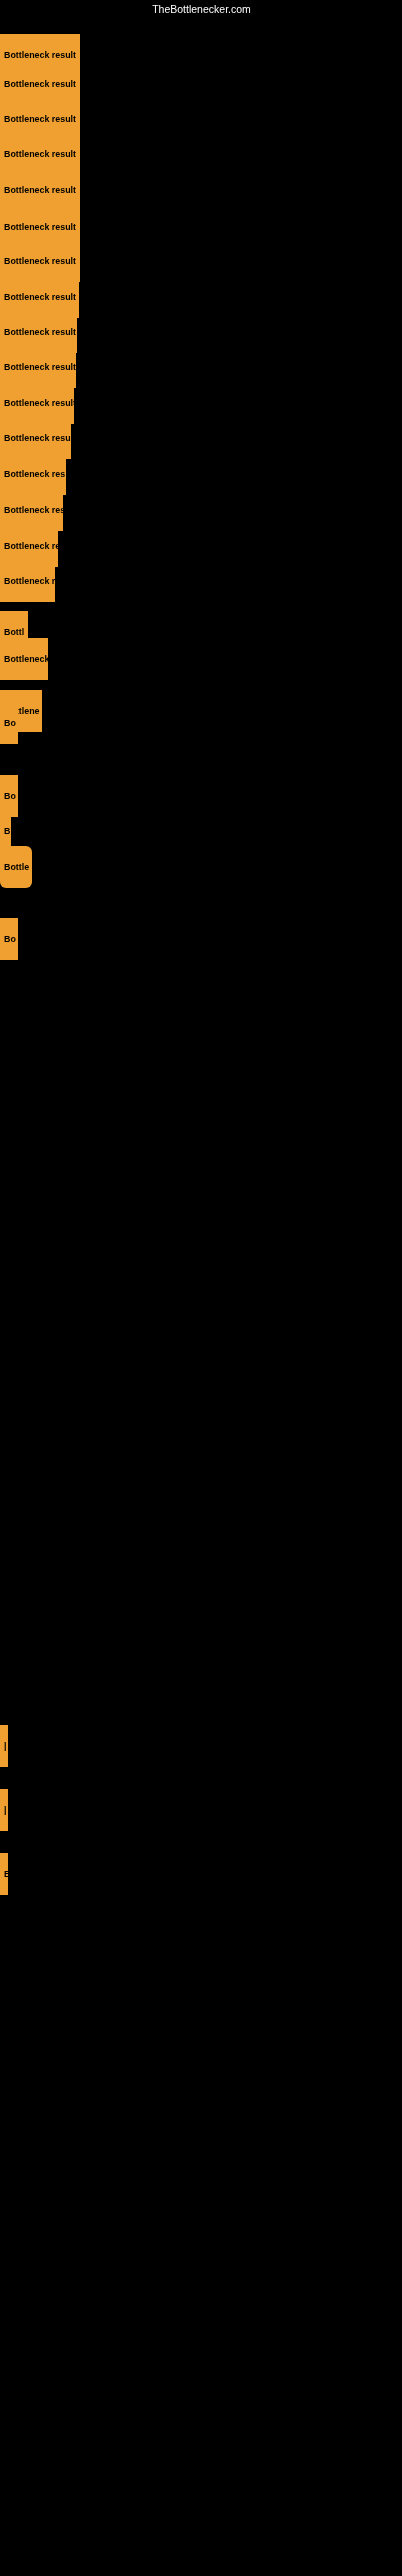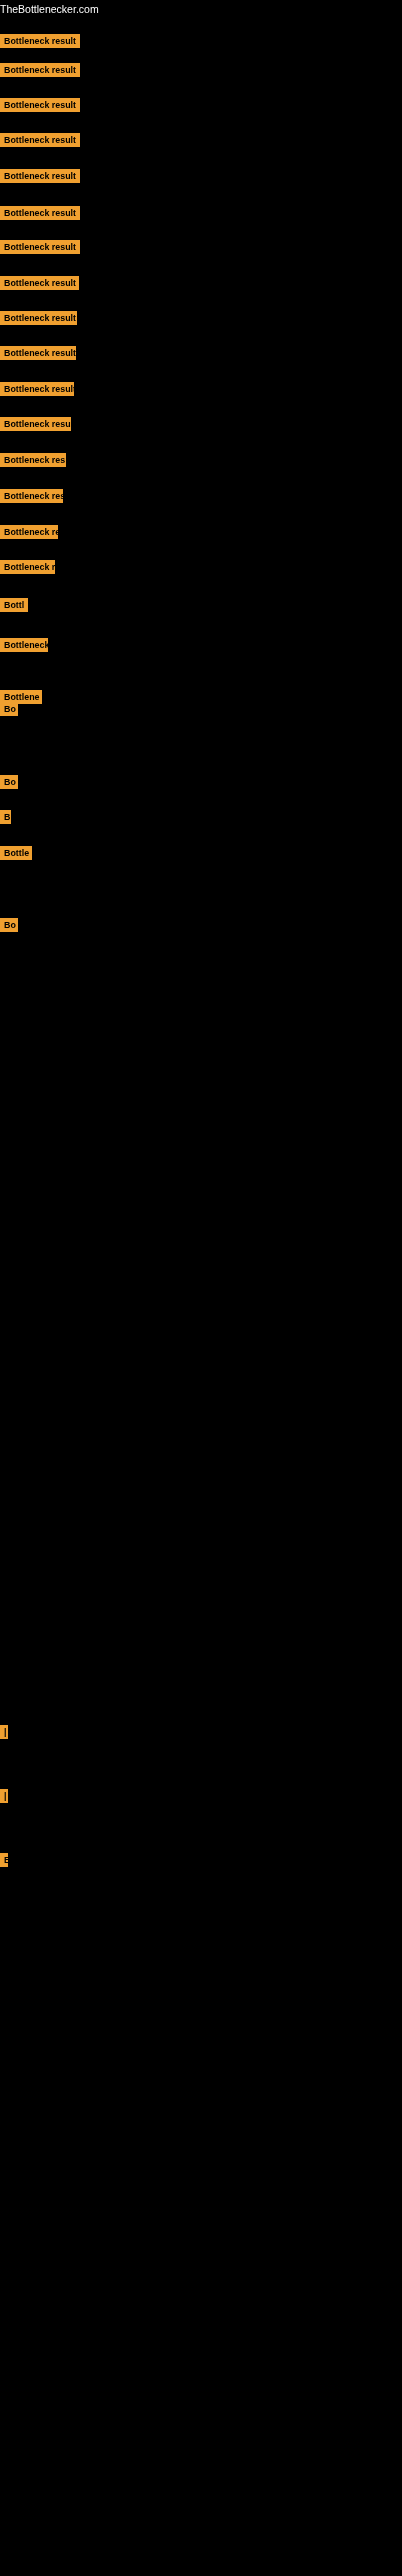--- a/index.html
+++ b/index.html
@@ -8,32 +8,32 @@
       box-sizing: border-box;
     }
     body {
       background-color: #000;
       width: 403px;
       min-height: 2576px;
       font-family: Arial, sans-serif;
       position: relative;
     }
     .site-title {
-      text-align: left;
+      text-align: center;
       color: #fff;
       font-size: 10.5px;
       padding: 3.2px 0;
       background: #000;
     }
     .bottleneck-badge {
       background-color: #f0a030;
       color: #000;
       font-size: 8.9px;
       font-weight: bold;
-      padding: 2px 4px;
+      padding: 16px 4px;
       display: inline-block;
       white-space: nowrap;
       overflow: hidden;
       position: absolute;
       left: 0;
     }
   </style>
 </head>
 <body>
 
@@ -52,24 +52,24 @@
     <div class="bottleneck-badge" style="top: 258px; max-width: 79px;">Bottleneck result</div>
     <div class="bottleneck-badge" style="top: 293px; max-width: 77px;">Bottleneck result</div>
     <div class="bottleneck-badge" style="top: 328px; max-width: 76px;">Bottleneck result</div>
     <div class="bottleneck-badge" style="top: 364px; max-width: 74px;">Bottleneck result</div>
     <div class="bottleneck-badge" style="top: 399px; max-width: 71px;">Bottleneck result</div>
     <div class="bottleneck-badge" style="top: 435px; max-width: 66px;">Bottleneck res</div>
     <div class="bottleneck-badge" style="top: 471px; max-width: 63px;">Bottleneck res</div>
     <div class="bottleneck-badge" style="top: 507px; max-width: 58px;">Bottleneck re</div>
     <div class="bottleneck-badge" style="top: 542px; max-width: 55px;">Bottleneck re</div>
     <div class="bottleneck-badge" style="top: 578px; max-width: 48px; margin-top: 42px;">Bottleneck</div>
-    <div class="bottleneck-badge" style="top: 580px; max-width: 29px;">Bottl</div>
+    <div class="bottleneck-badge" style="top: 593px; max-width: 29px;">Bottl</div>
     <div class="bottleneck-badge" style="top: 649px; max-width: 42px; margin-top: 23px;">Bottlene</div>
     <div class="bottleneck-badge" style="top: 684px; max-width: 17.7px;">Bo</div>
     <div class="bottleneck-badge" style="top: 757px; max-width: 17.7px;">Bo</div>
     <div class="bottleneck-badge" style="top: 792px; max-width: 11.3px;">B</div>
-    <div class="bottleneck-badge" style="top: 828px; max-width: 32px;">Bottle</div>
+    <div class="bottleneck-badge" style="top: 828px; max-width: 32px; border-radius: 6px;">Bottle</div>
     <div class="bottleneck-badge" style="top: 900px; max-width: 17.7px;">Bo</div>
     <div class="bottleneck-badge" style="top: 1707px; max-width: 4.8px;">|</div>
     <div class="bottleneck-badge" style="top: 1771px; max-width: 4.8px;">|</div>
     <div class="bottleneck-badge" style="top: 1835px; max-width: 6.4px;">E</div>
   </div>
 
 
 </body></html>

